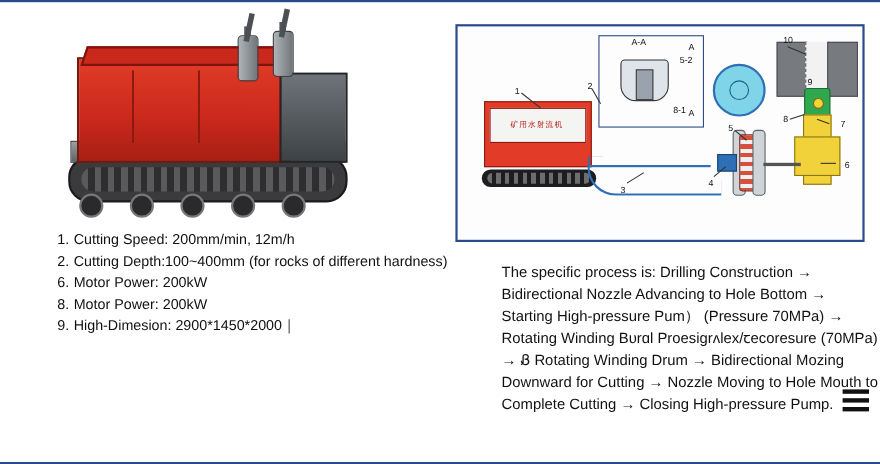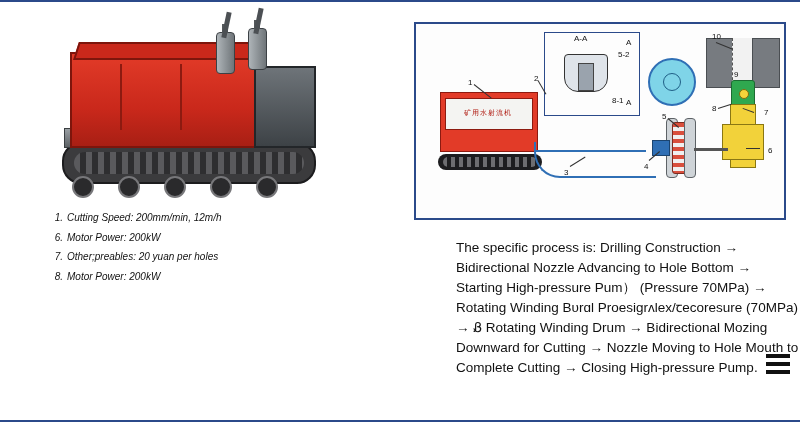--- a/index.html
+++ b/index.html
@@ -144,24 +144,23 @@
     background: linear-gradient(180deg, #9aa0a4, #5c6165);
     border: 1px solid #3a3e41;
   }
 
   
   .specs {
     position: absolute;
     left: 44px;
     top: 206px;
     width: 350px;
-    font-size: 10px;
+    font-size: 13px;
     color: #111;
     line-height: 19.6px;
-    font-style: italic;
   }
   .spec-row {
     white-space: nowrap;
   }
   .spec-num {
     display: inline-block;
     width: 19px;
     text-align: right;
     margin-right: 4px;
   }
@@ -459,27 +458,30 @@
       <div class="cyl" style="left:200px; top:8px;"></div>
       <div class="stack" style="left:176px; top:-8px;"></div>
       <div class="stack" style="left:208px; top:-12px;"></div>
     </div>
 
     <div class="specs">
       <div class="spec-row">
         <span class="spec-num">1.</span><span>Cutting Speed: 200mm/min, 12m/h</span>
       </div>
       <div class="spec-row">
+        <span class="spec-num">2.</span><span>Cutting Depth:100~400mm (for rocks of different hardness)</span>
+      </div>
+      <div class="spec-row">
         <span class="spec-num">6.</span><span>Motor Power:  200kW</span>
       </div>
       <div class="spec-row">
-        <span class="spec-num">7.</span><span>Other;preables: 20 yuan per holes</span>
+        <span class="spec-num">8.</span><span>Motor Power:  200kW</span>
       </div>
       <div class="spec-row">
-        <span class="spec-num">8.</span><span>Motor Power:  200kW</span>
+        <span class="spec-num">9.</span><span>High-Dimesion: 2900*1450*2000｜</span>
       </div>
     </div>
   </div>
 
   <div class="right-col">
 
     <div class="diagram">
 
       <div class="d-truck-body"></div>
       <div class="d-truck-win"></div>

